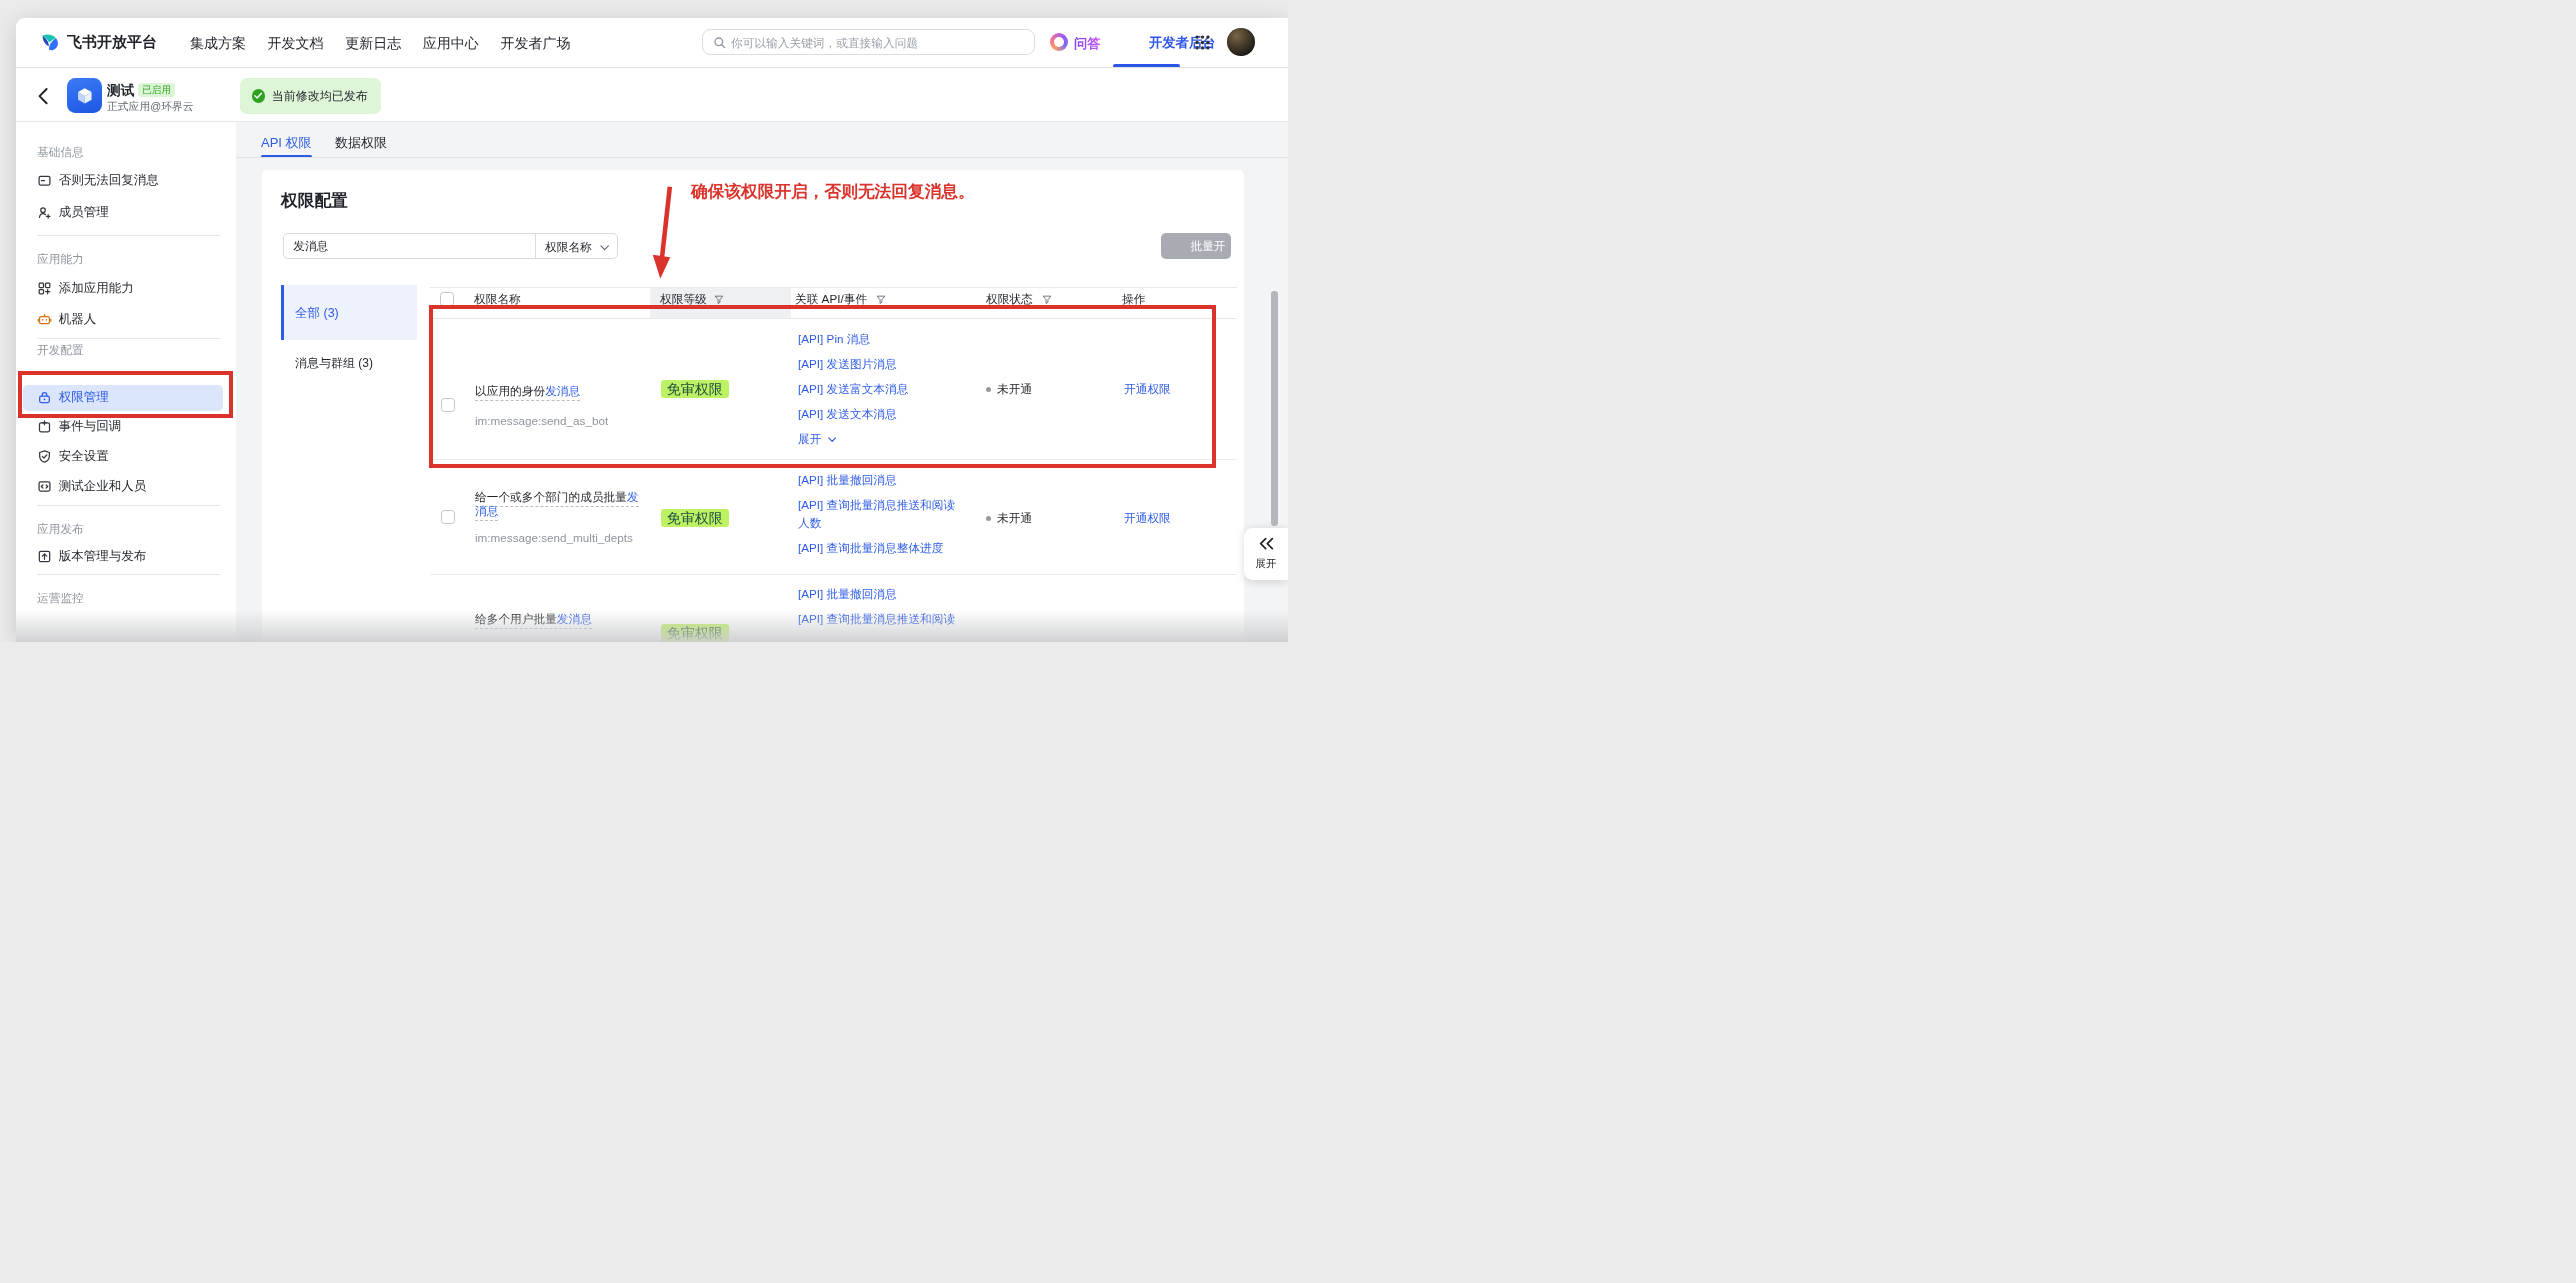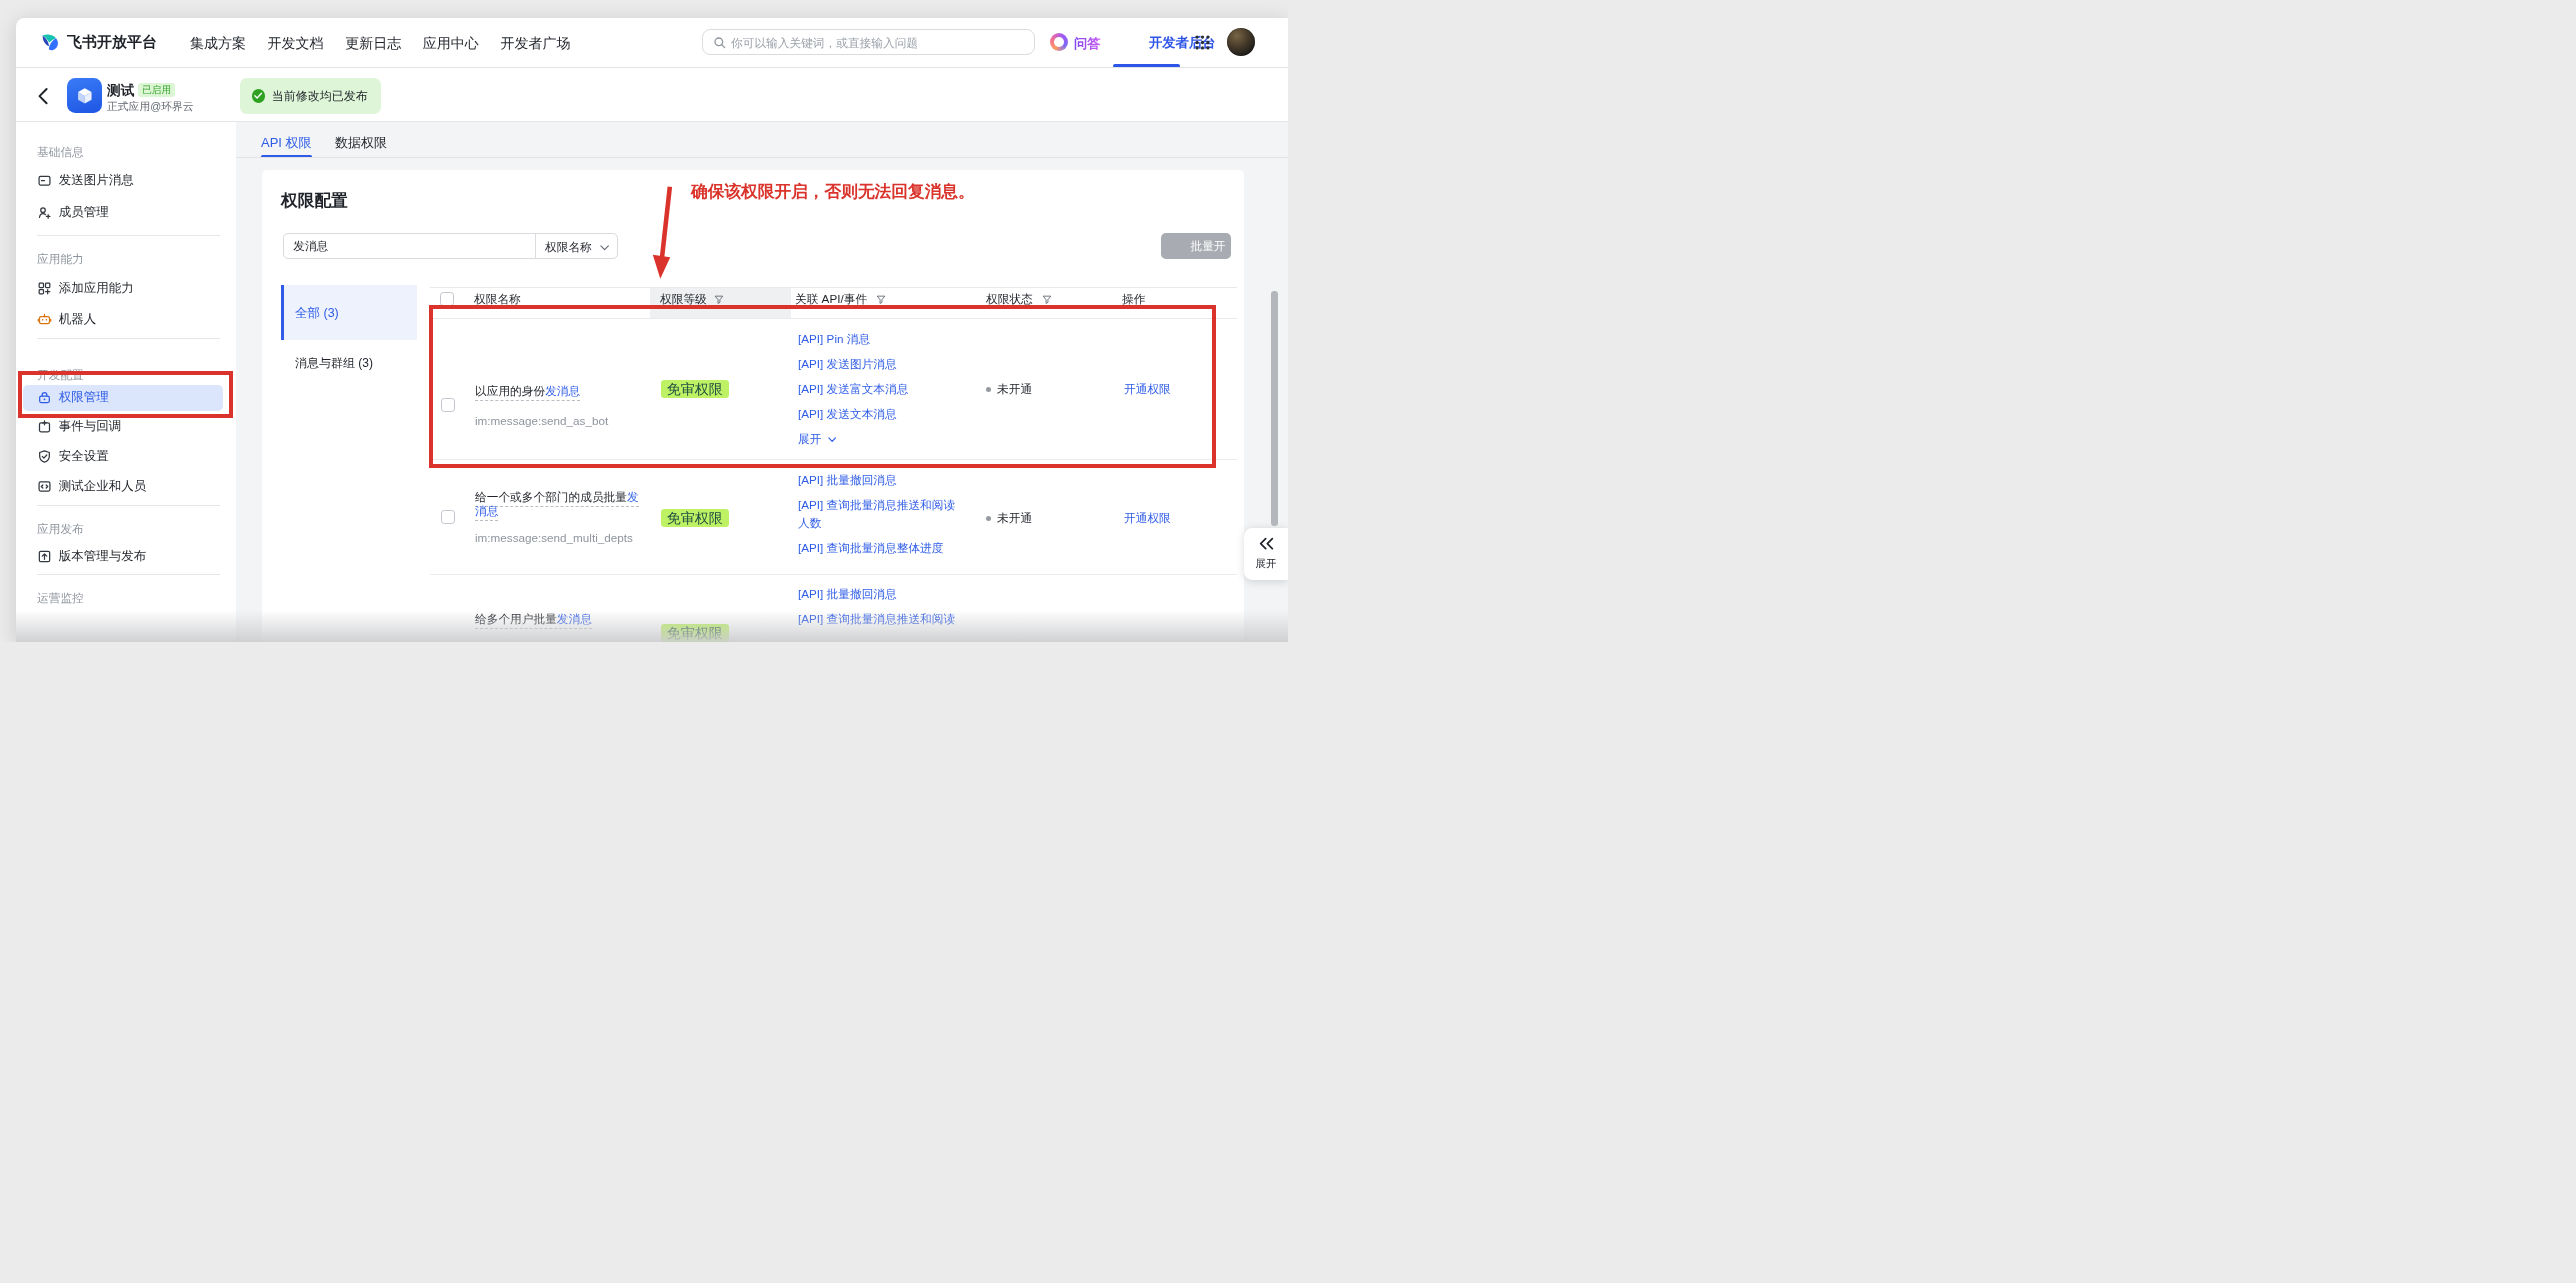--- a/index.html
+++ b/index.html
@@ -153,21 +153,21 @@
 
   <div class="abs side-label" style="left:37px;top:145px;">基础信息</div>
 
   <div class="abs side-item" style="left:37px;top:173px;">
     <span>
       <svg width="15" height="15" viewBox="0 0 18 18" fill="none" stroke="#33383f" stroke-width="1.5" stroke-linecap="round" stroke-linejoin="round">
         <rect x="2.5" y="4" width="13" height="10.5" rx="1.8"></rect>
           <path d="M5.4 9.2h3.6"></path>
       </svg>
       </span>
-    <span class="txt">发送图片消息</span>
+    <span class="txt">否则无法回复消息</span>
   </div>
 
   <div class="abs side-item" style="left:37px;top:205px;">
     <span>
       <svg width="15" height="15" viewBox="0 0 18 18" fill="none" stroke="#33383f" stroke-width="1.5" stroke-linecap="round" stroke-linejoin="round">
         <circle cx="7.2" cy="6.2" r="2.7"></circle>
           <path d="M3 14.8c.4-2.9 2-4.5 4.2-4.5 1.1 0 2.1.4 2.9 1.1"></path>
         <path d="M13.4 11.6v4.2M11.3 13.7h4.2"></path>
       </svg>
       </span>
@@ -199,21 +199,21 @@
         <circle cx="6.8" cy="9.4" r="0.95" fill="#d9730d" stroke="none"></circle>
         <circle cx="11.2" cy="9.4" r="0.95" fill="#d9730d" stroke="none"></circle>
         <path d="M1.5 8.8v2.2M16.5 8.8v2.2"></path>
       </svg>
       </span>
     <span class="txt">机器人</span>
   </div>
 
   <div class="abs hline" style="left:37px;top:338px;width:183px;background:#e6e7ea;"></div>
 
-  <div class="abs side-label" style="left:37px;top:343px;margin-top:25px;">开发配置</div>
+  <div class="abs side-label" style="left:37px;top:343px;">开发配置</div>
 
   <div class="abs active-bg"></div>
   <div class="abs side-item active" style="left:37px;top:390px;">
     <span>
       <svg width="15" height="15" viewBox="0 0 18 18" fill="none" stroke="#2e5ce6" stroke-width="1.5" stroke-linecap="round" stroke-linejoin="round">
         <rect x="3.2" y="7.4" width="11.6" height="7.6" rx="1.8"></rect>
         <path d="M6.2 7.4V6a2.8 2.8 0 0 1 5.6 0v1.4"></path>
         <circle cx="9" cy="11.2" r="1.1" fill="#2e5ce6" stroke="none"></circle>
       </svg>
       </span>

